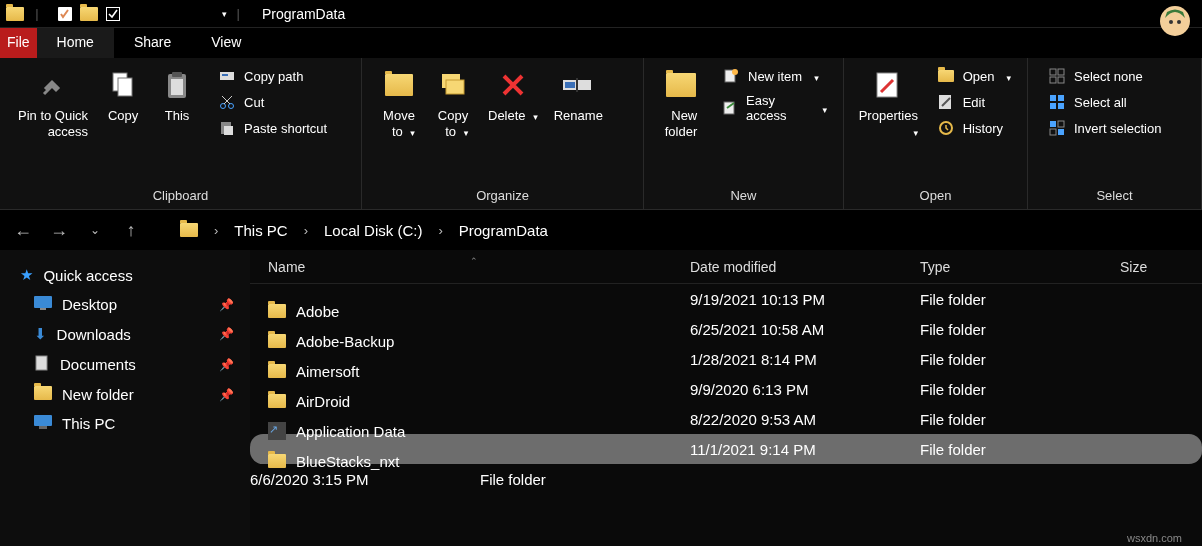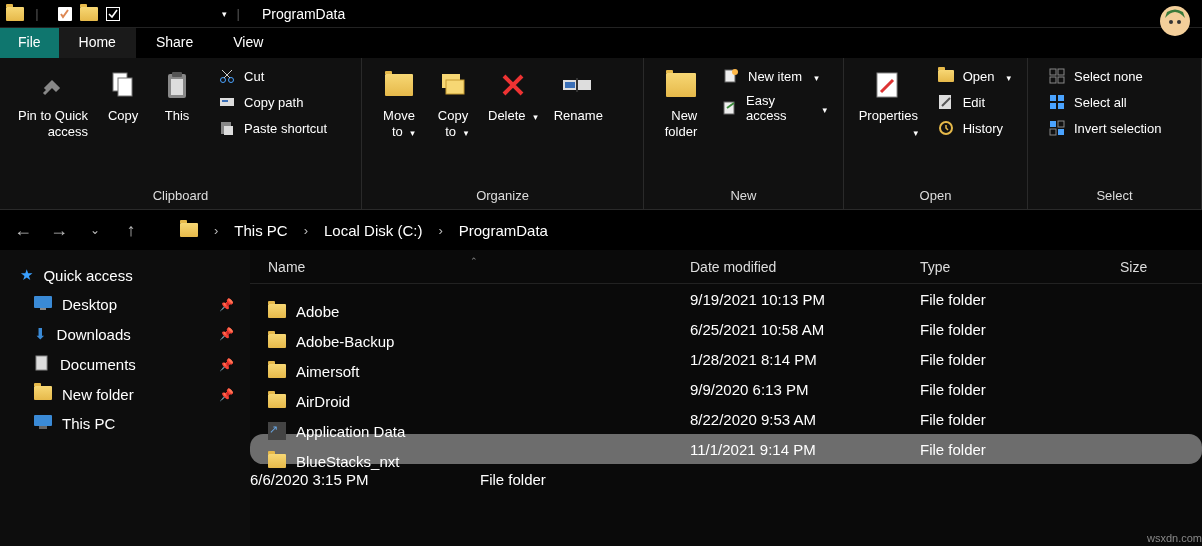--- a/index.html
+++ b/index.html
@@ -8,21 +8,21 @@
     
     .titlebar { display: flex; align-items: center; height: 28px; background: #000; border-bottom: 1px solid #222; }
     .titlebar .ico { width: 18px; height: 18px; margin-left: 6px; display: inline-flex; align-items: center; justify-content: center; }
     .titlebar .sep { margin: 0 4px; }
     .titlebar .dropdown-caret { margin-left: 4px; font-size: 9px; }
     .titlebar .title { margin-left: 12px; font-size: 14px; color: #fff; }
 
     
     .tabs { display: flex; background: #000; height: 30px; }
     .tab { padding: 6px 20px; cursor: pointer; font-size: 14px; }
-    .tab.file { background: #0f766e; color: #fff; padding: 6px 18px; }
+    .tab.file { background: #b91c1c; color: #fff; padding: 6px 7px; }
     .tab.active { background: #1a1a1a; }
     .tab:not(.file):not(.active) { color: #fff; }
 
     
     .ribbon { display: flex; background: #111; height: 152px; border-bottom: 1px solid #2a2a2a; }
     .ribbon-group { display: flex; flex-direction: column; border-right: 1px solid #2a2a2a; }
     .ribbon-group .items { flex: 1; display: flex; align-items: flex-start; padding: 6px 10px; }
     .ribbon-group .group-label { text-align: center; font-size: 13px; color: #ddd; padding-bottom: 6px; }
 
     .big-btn { display: flex; flex-direction: column; align-items: center; padding: 4px 8px; cursor: pointer; text-align: right; min-width: 54px; }
@@ -66,21 +66,21 @@
     .folder-icn { width: 18px; height: 14px; background: linear-gradient(#f7d774,#e6b94a); border-radius: 1px; position: relative; display: inline-block; }
     .folder-icn::before { content: ""; position: absolute; top: -3px; left: 0; width: 7px; height: 3px; background: #e6b94a; border-radius: 1px 1px 0 0; }
     .shortcut-icn { width: 18px; height: 18px; background: #444; position: relative; display: inline-block; }
     .shortcut-icn::after{ content:"↗"; color:#69a7e4; font-size:11px; position:absolute; left:1px; top:1px;}
 
     
     .svg { display: block; }
 
     .avatar { position: absolute; right: 10px; top: 4px; width: 34px; height: 34px; }
 
-    .watermark { position:absolute; right:0; bottom:2px; color:#888; font-size:11px; }
+    .watermark { position:absolute; right:20px; bottom:2px; color:#888; font-size:11px; }
   </style>
 </head>
 <body>
 
 <div class="titlebar">
   <span class="ico">
       <span class="folder-icn"></span>
     </span>
   <span class="ico sep" style="color:#555">|</span>
   <span class="ico">
@@ -147,35 +147,35 @@
               <rect x="10" y="2" width="10" height="5" fill="#555" rx="1"></rect>
               <rect x="9" y="9" width="12" height="16" fill="#ddd"></rect>
             </svg>
           </span>
         <span class="blabel">This</span>
       </div>
       <div class="small-list">
         <div class="small-btn">
           <span class="sicon">
               <svg width="16" height="16">
+                <rect x="1" y="4" width="14" height="8" fill="#ddd"></rect>
+                <rect x="3" y="6" width="6" height="2" fill="#3a6fb7"></rect>
+              </svg>
+            </span>
+          <span>Copy path</span>
+        </div>
+        <div class="small-btn">
+          <span class="sicon">
+              <svg width="16" height="16">
                 <circle cx="4" cy="12" r="2.5" stroke="#4aa3ff" fill="none"></circle>
                 <circle cx="12" cy="12" r="2.5" stroke="#4aa3ff" fill="none"></circle>
                 <path d="M5 10 L13 2 M11 10 L3 2" stroke="#ccc"></path>
               </svg>
             </span>
           <span>Cut</span>
-        </div>
-        <div class="small-btn">
-          <span class="sicon">
-              <svg width="16" height="16">
-                <rect x="1" y="4" width="14" height="8" fill="#ddd"></rect>
-                <rect x="3" y="6" width="6" height="2" fill="#3a6fb7"></rect>
-              </svg>
-            </span>
-          <span>Copy path</span>
         </div>
         <div class="small-btn">
           <span class="sicon">
               <svg width="16" height="16">
                 <rect x="2" y="2" width="10" height="12" fill="#888"></rect>
                 <rect x="5" y="6" width="9" height="9" fill="#ddd"></rect>
               </svg>
             </span>
           <span>Paste shortcut</span>
         </div>

